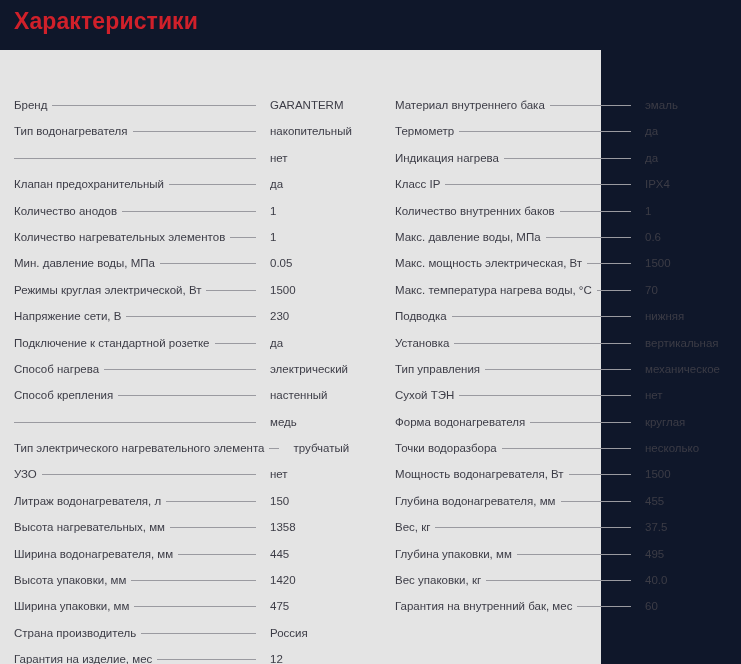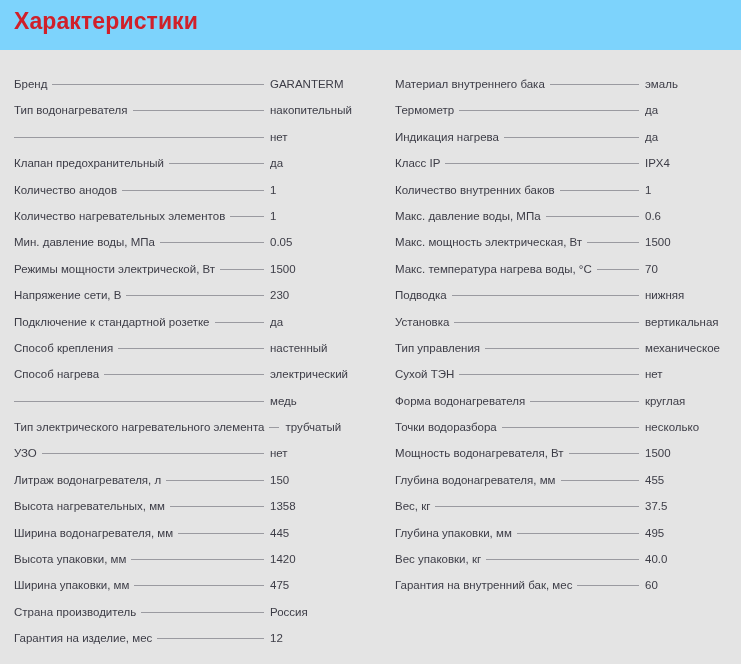--- a/index.html
+++ b/index.html
@@ -11,42 +11,42 @@
     width: 741px;
     height: 664px;
     background: #ffffff;
     font-family: "Liberation Sans", "DejaVu Sans", sans-serif;
     overflow: hidden;
   }
   .page {
     position: relative;
     width: 741px;
     height: 664px;
-    background: #7dd3fc;
+    background: #0f172a;
   }
   .page-title {
     position: absolute;
     left: 14px;
     top: 6px;
     margin: 0;
     font-size: 23px;
     line-height: 30px;
     font-weight: bold;
     color: #D0202A;
     letter-spacing: 0.1px;
   }
   .spec-panel {
     position: absolute;
     left: 0;
     top: 50px;
-    width: 741px;
+    width: 601px;
     height: 614px;
     background: #E4E4E4;
     box-sizing: border-box;
-    padding-top: 21px;
+    padding-top: 42px;
   }
   .spec-columns {
     display: flex;
     flex-direction: row;
     width: 741px;
   }
   .spec-col {
     box-sizing: border-box;
   }
   .spec-col.left {
@@ -80,20 +80,21 @@
     position: relative;
     top: -3px;
     border-bottom: 1px solid #9A9AA0;
     margin-right: 6px;
   }
   .spec-value {
     font-size: 11.5px;
     color: #3C3C46;
     flex: 0 0 auto;
     text-align: left;
+    margin-left: 8px;
   }
   .spec-col.left .spec-value {
     width: 105px;
   }
   .spec-col.right .spec-value {
     width: 86px;
   }
 </style>
 </head>
 <body>
@@ -134,43 +135,43 @@
             <span class="spec-label">Количество нагревательных элементов</span>
             <span class="spec-leader"></span>
             <span class="spec-value">1</span>
           </div>
           <div class="spec-row">
             <span class="spec-label">Мин. давление воды, МПа</span>
             <span class="spec-leader"></span>
             <span class="spec-value">0.05</span>
           </div>
           <div class="spec-row">
-            <span class="spec-label">Режимы мощности электрической, Вт</span>
+            <span class="spec-label">Режимы круглая электрической, Вт</span>
             <span class="spec-leader"></span>
             <span class="spec-value">1500</span>
           </div>
           <div class="spec-row">
             <span class="spec-label">Напряжение сети, В</span>
             <span class="spec-leader"></span>
             <span class="spec-value">230</span>
           </div>
           <div class="spec-row">
             <span class="spec-label">Подключение к стандартной розетке</span>
             <span class="spec-leader"></span>
             <span class="spec-value">да</span>
           </div>
           <div class="spec-row">
+            <span class="spec-label">Способ нагрева</span>
+            <span class="spec-leader"></span>
+            <span class="spec-value">электрический</span>
+          </div>
+          <div class="spec-row">
             <span class="spec-label">Способ крепления</span>
             <span class="spec-leader"></span>
             <span class="spec-value">настенный</span>
-          </div>
-          <div class="spec-row">
-            <span class="spec-label">Способ нагрева</span>
-            <span class="spec-leader"></span>
-            <span class="spec-value">электрический</span>
           </div>
           <div class="spec-row">
             <span class="spec-leader"></span>
             <span class="spec-value">медь</span>
           </div>
           <div class="spec-row">
             <span class="spec-label">Тип электрического нагревательного элемента</span>
             <span class="spec-leader"></span>
             <span class="spec-value">трубчатый</span>
           </div>

